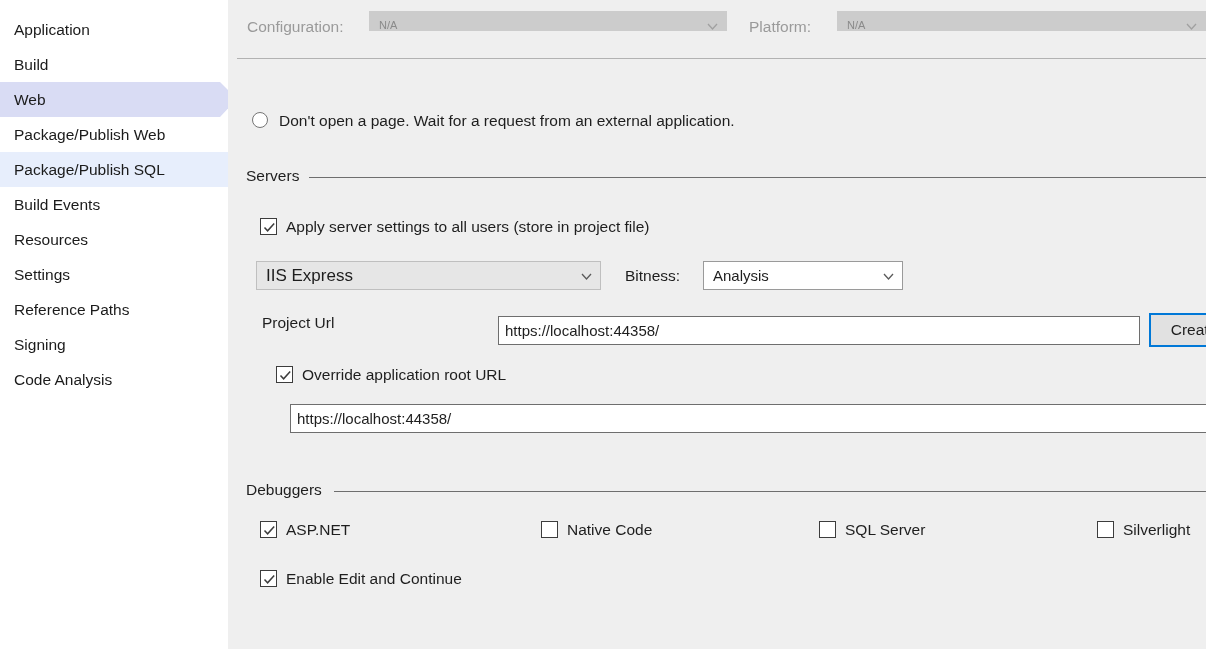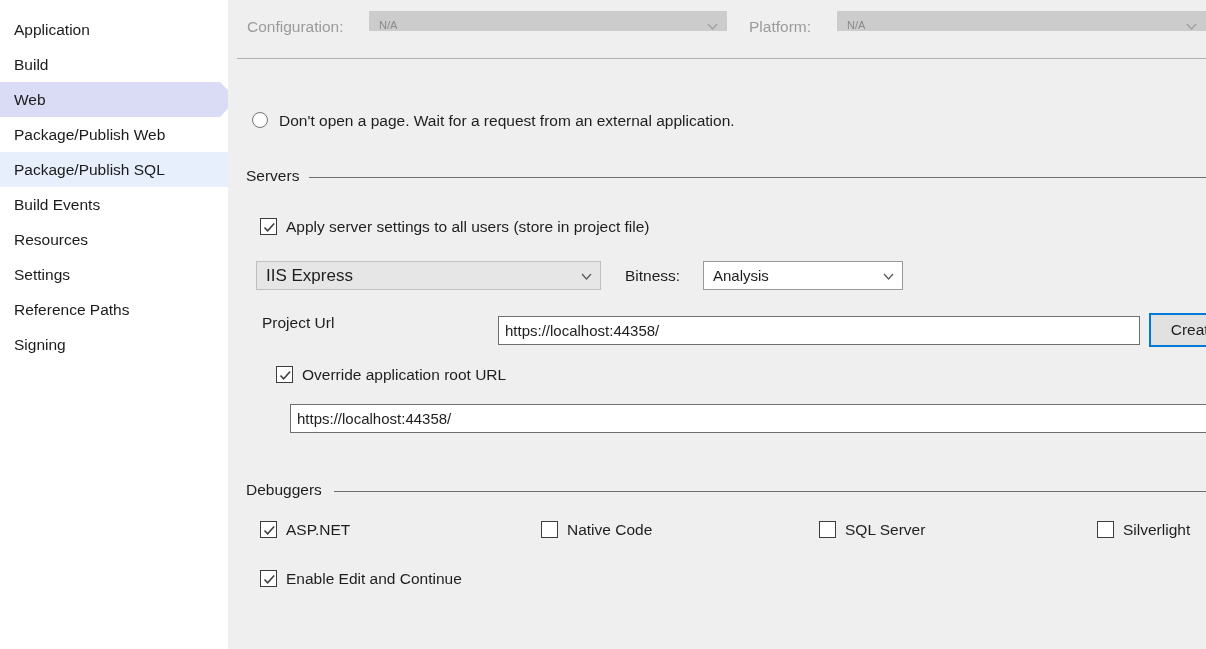--- a/index.html
+++ b/index.html
@@ -314,20 +314,23 @@
     </div>
 
     <div class="cat-item">
       <span>Reference Paths</span>
     </div>
 
     <div class="cat-item">
       <span>Signing</span>
     </div>
 
+    <div class="cat-item">
+      <span>Code Analysis</span>
+    </div>
 
   </div>
 
   <div class="content">
 
     <div class="cfg-row">
 
       <span class="cfg-label lbl-configuration">Configuration:</span>
 
       <div class="combo-disabled cmb-configuration">

